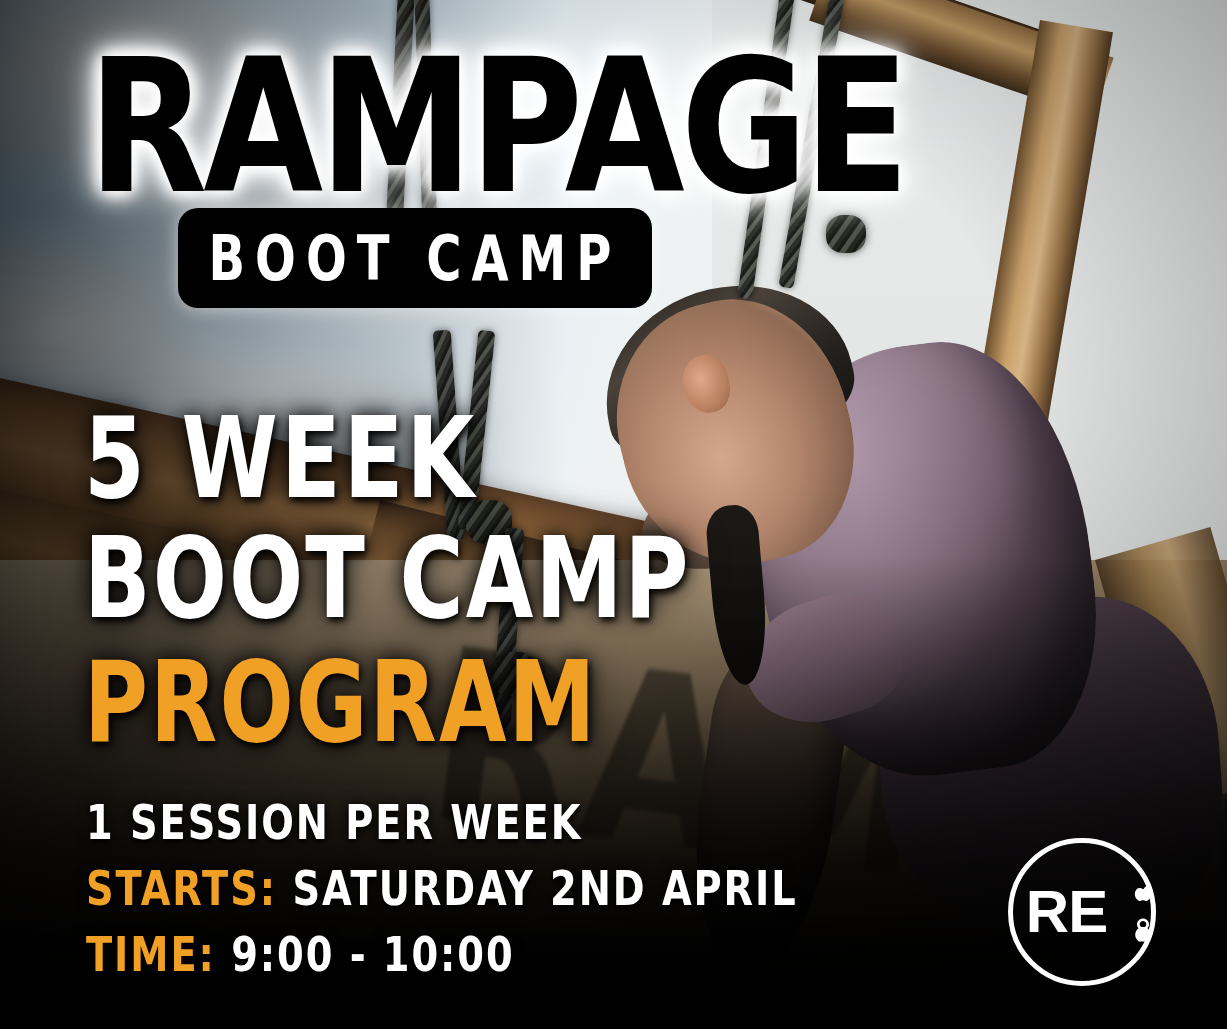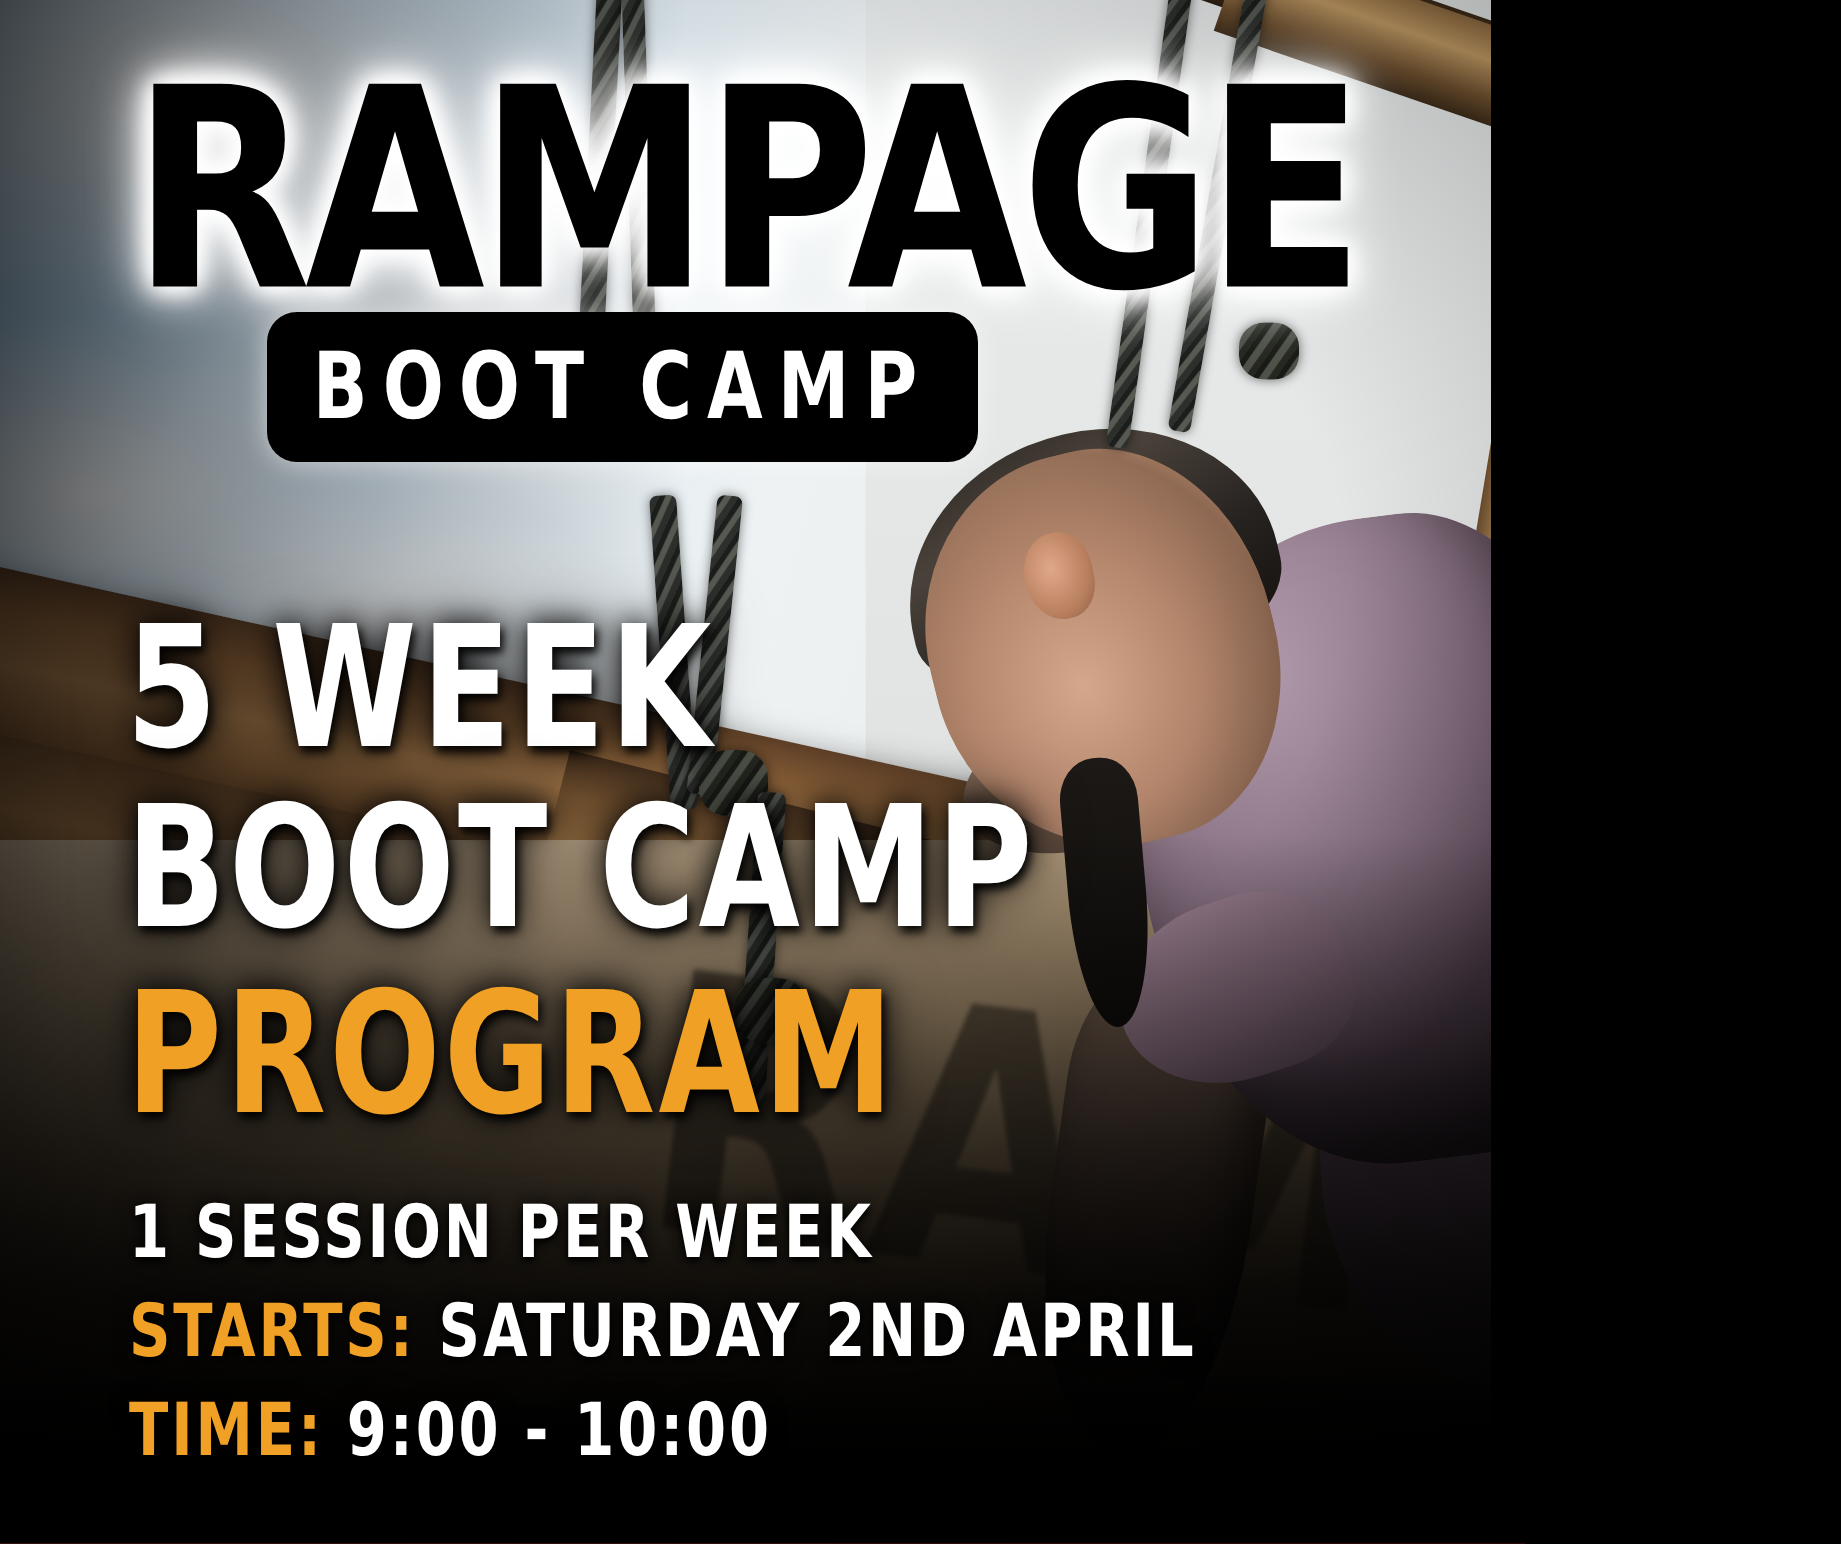--- a/index.html
+++ b/index.html
@@ -5,23 +5,23 @@
   * { margin:0; padding:0; box-sizing:border-box; }
   html, body {
     width:1227px; height:1029px;
     background:#000;
     font-family:"Liberation Sans", sans-serif;
     overflow:hidden;
   }
 
   #poster {
     position:relative;
-    width:994px; height:1029px;
+    width:1227px; height:1029px;
     overflow:hidden;
-    background:#b91c1c;
+    background:#1d4ed8;
     text-align:center;
   }
 
   
   .photo { position:absolute; inset:0; }
 
   
   .sky {
     position:absolute; left:0; top:0; width:100%; height:58%;
     background:

